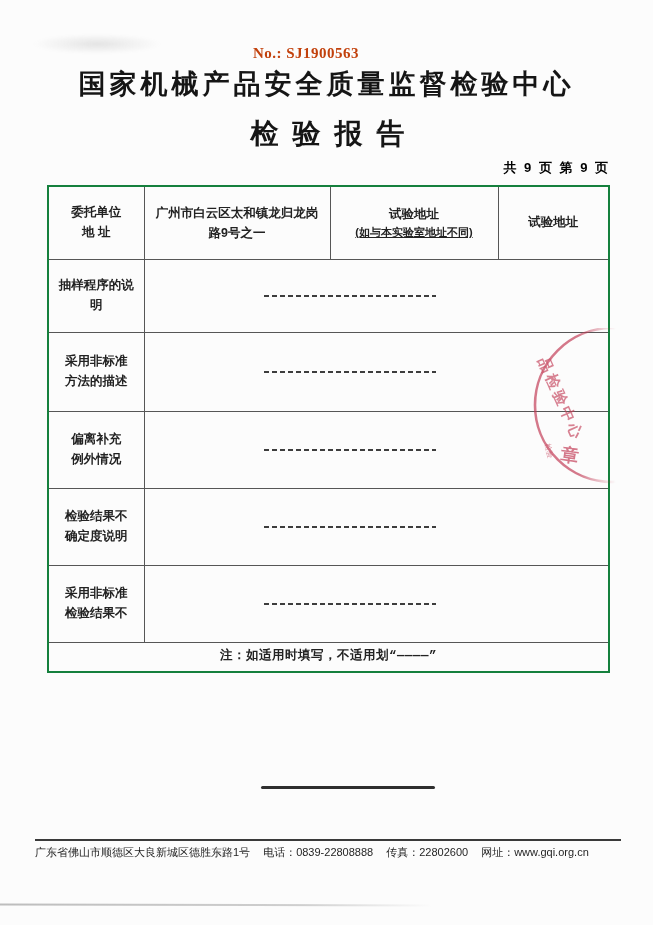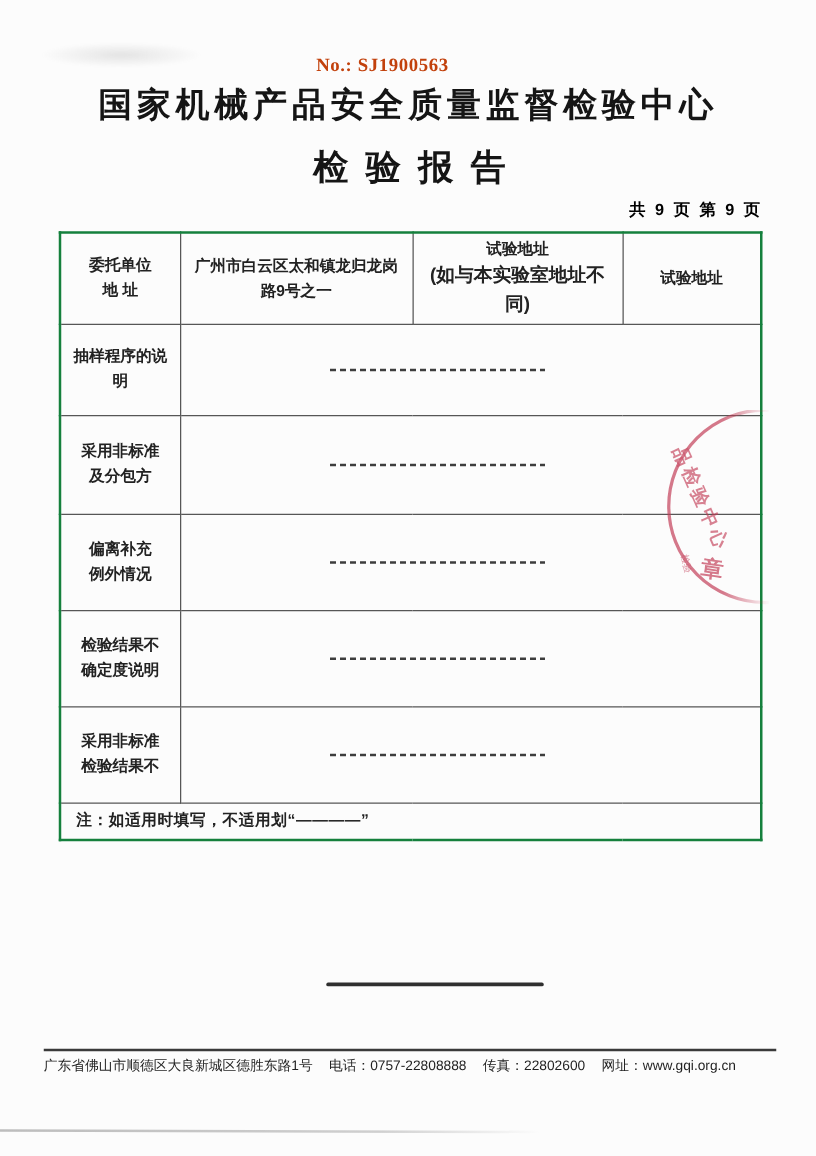--- a/index.html
+++ b/index.html
@@ -56,30 +56,30 @@
     padding:2px 4px;
     line-height:1.55;
   }
   .form-table{border:2px solid #15803d;}
   td.lbl{text-align:center;}
   td.addr{
     text-align:center;padding:2px 8px;
     word-break:break-all;line-height:1.6;
   }
   td.center{text-align:center;}
-  .sub-note{font-size:15px;}
+  .sub-note{font-size:11px;text-decoration:underline;}
   .dash-line{
     width:172px;height:2px;
     margin:0 auto;
     transform:translateX(-26px);
     background:repeating-linear-gradient(90deg,#3d3d3d 0 5px,rgba(0,0,0,0) 5px 8px);
   }
   td.note-cell{
-    text-align:left;padding:4px 12px 4px 12px;
-    font-size:12.5px;letter-spacing:0.5px;
+    text-align:center;padding:4px 12px 4px 12px;
+    font-size:12.5px;letter-spacing:0.5px;font-family:Liberation Mono, monospace;
   }
   
   .stamp{
     position:absolute;left:498px;top:328px;
     width:155px;height:165px;
     pointer-events:none;
     -webkit-mask-image:linear-gradient(90deg,#000 52%,rgba(0,0,0,0) 76%);
     mask-image:linear-gradient(90deg,#000 52%,rgba(0,0,0,0) 76%);
     opacity:.85;
   }
@@ -150,21 +150,21 @@
         <div></div>
       </td>
       <td colspan="3">
         <div class="dash-line"></div>
       </td>
     </tr>
 
     <tr style="height:79px">
       <td class="lbl">
         <div>采用非标准</div>
-        <div>及分包方</div>
+        <div>方法的描述</div>
       </td>
       <td colspan="3">
         <div class="dash-line"></div>
       </td>
     </tr>
 
     <tr style="height:77px">
       <td class="lbl">
         <div>偏离补充</div>
         <div>例外情况</div>
@@ -205,19 +205,19 @@
     <text transform="translate(40,32) rotate(66)" font-size="15" letter-spacing="3" fill="#c23b55" opacity="0.75" font-weight="bold">品检验中心</text>
     <text transform="translate(62,132) rotate(8)" font-size="18" fill="#c23b55" opacity="0.8" font-weight="bold">章</text>
     <text transform="translate(47,116) rotate(78)" font-size="7.5" fill="#c23b55" opacity="0.7">检验</text>
   </svg>
 
   <div class="sig-line"></div>
 
   <div class="footer-rule"></div>
   <div class="footer">
     <span>广东省佛山市顺德区大良新城区德胜东路1号</span>
-    <span>电话：0757-22808888</span>
+    <span>电话：0839-22808888</span>
     <span>传真：22802600</span>
     <span>网址：www.gqi.org.cn</span>
   </div>
 
   <div class="scan-line-bottom"></div>
 </div>
 
 </body></html>

